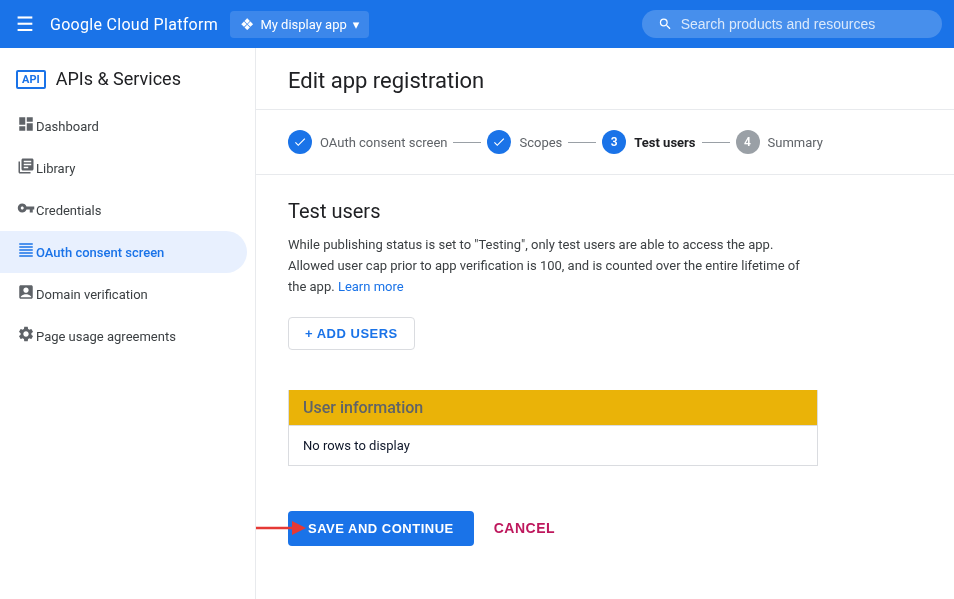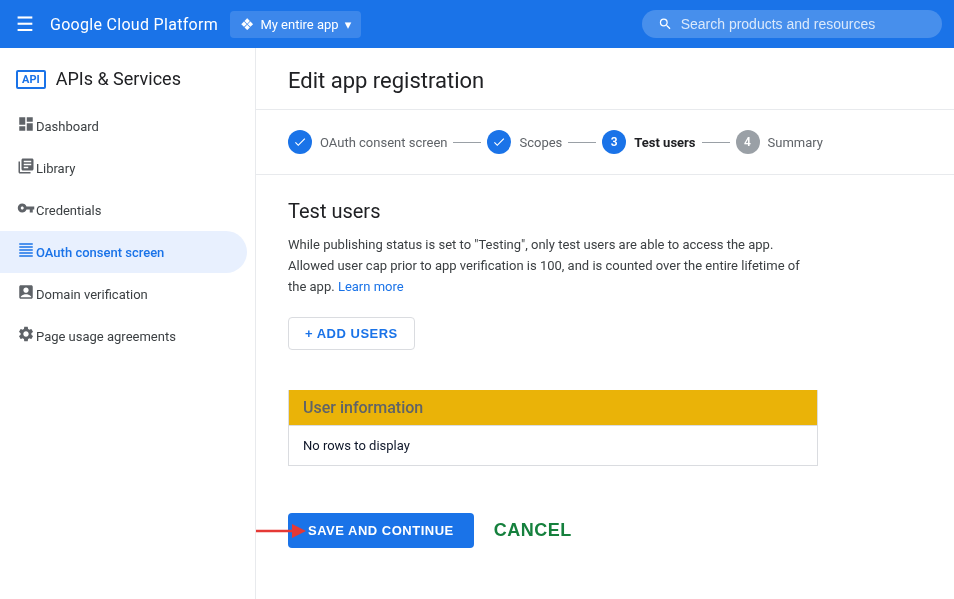--- a/index.html
+++ b/index.html
@@ -162,36 +162,36 @@
       border: none;
       padding: 10px 20px;
       font-size: 13px; font-weight: 600;
       letter-spacing: 0.5px;
       border-radius: 4px;
       cursor: pointer;
     }
     .cancel-btn {
       background: transparent;
       border: none;
-      color: #15803d;
-      font-size: 18px; font-weight: 600;
+      color: #be185d;
+      font-size: 14px; font-weight: 600;
       letter-spacing: 0.5px;
       cursor: pointer;
       padding: 10px 4px;
     }
   </style>
 </head>
 <body>
 
 <div class="topbar">
   <span class="topbar-menu-icon">☰</span>
   <span class="topbar-logo">Google Cloud Platform</span>
   <div class="topbar-app-selector">
     <span class="dots-icon">❖</span>
-    <span>My entire app</span>
+    <span>My display app</span>
     <span>▾</span>
   </div>
   <div class="topbar-search">
     <svg width="16" height="16" viewBox="0 0 24 24" fill="white">
         <path d="M15.5 14h-.79l-.28-.27A6.471 6.471 0 0016 9.5 6.5 6.5 0 109.5 16c1.61 0 3.09-.59 4.23-1.57l.27.28v.79l5 4.99L20.49 19l-4.99-5zm-6 0C7.01 14 5 11.99 5 9.5S7.01 5 9.5 5 14 7.01 14 9.5 11.99 14 9.5 14z"></path>
       </svg>
     <input type="text" placeholder="Search products and resources" style="">
   </div>
 </div>
 

